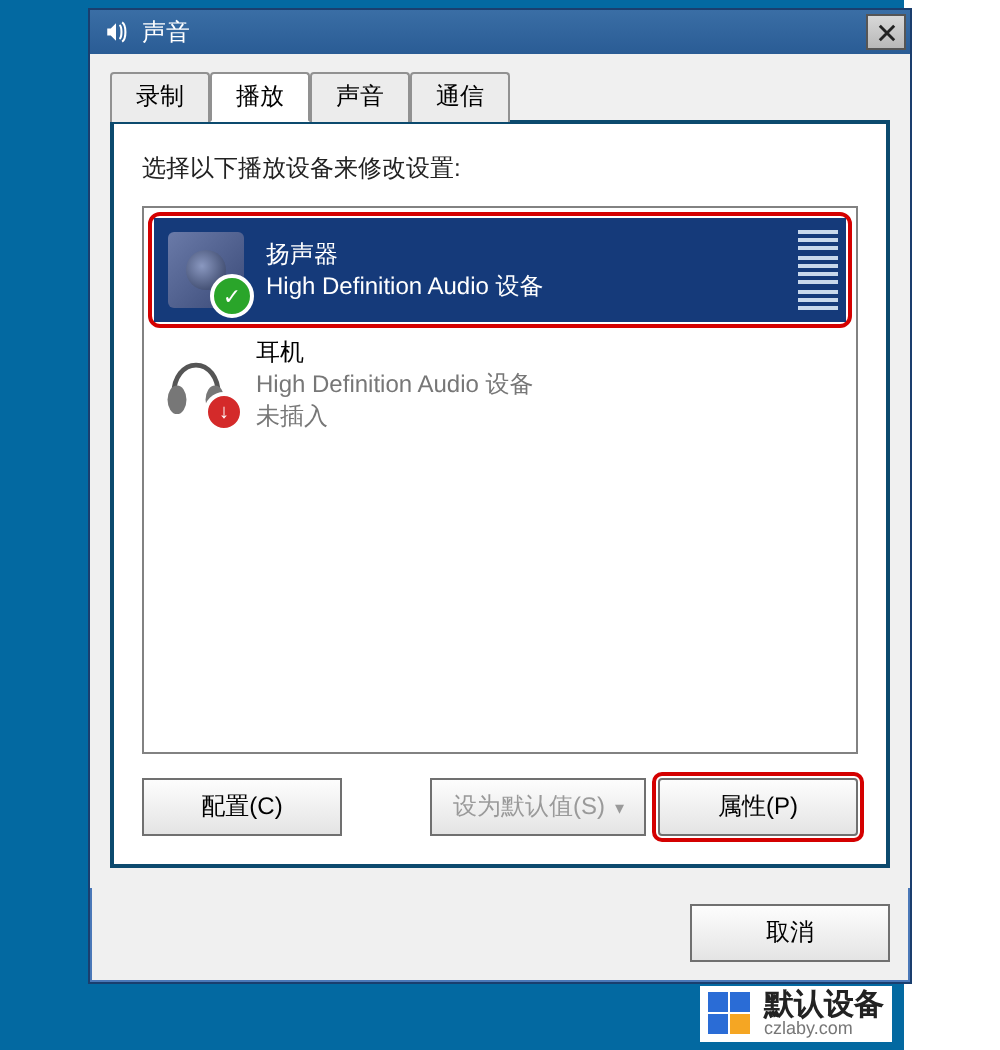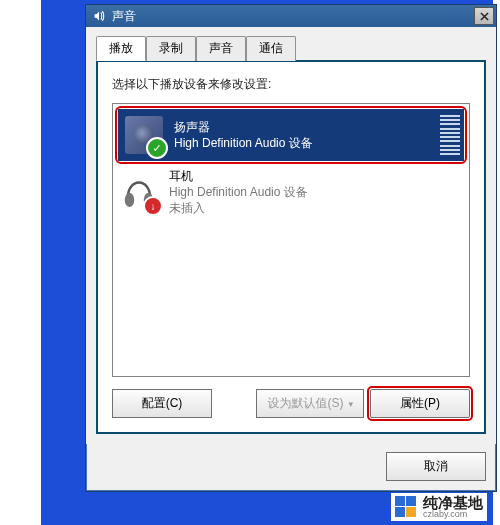--- a/index.html
+++ b/index.html
@@ -9,22 +9,21 @@
     height: 525px;
     font-family: "Microsoft YaHei", "SimSun", Tahoma, sans-serif;
     font-size: 12px;
     background: #fff;
     overflow: hidden;
   }
   .desktop {
     position: relative;
     width: 452px;
     height: 525px;
-    background: #1d4ed8;
-    margin-left: 41px;
+    background: #0369a1;
   }
   .window {
     position: absolute;
     left: 44px;
     top: 4px;
     width: 410px;
     height: 486px;
     background: #f0f0f0;
     border: 1px solid #1a3e6e;
     box-shadow: 0 0 0 1px #4a78b8 inset;
@@ -306,22 +305,22 @@
       <span class="title-text">声音</span>
       <div class="close-btn">
         <svg viewBox="0 0 10 10" width="9" height="9">
             <path d="M1 1l8 8M9 1l-8 8" stroke="#222" stroke-width="1.6"></path>
           </svg>
       </div>
     </div>
 
     <div class="client">
       <div class="tabs-row">
+        <div class="tab"><span>录制</span></div>
         <div class="tab active"><span>播放</span></div>
-        <div class="tab"><span>录制</span></div>
         <div class="tab"><span>声音</span></div>
         <div class="tab"><span>通信</span></div>
       </div>
 
       <div class="tab-panel">
         <div class="instruction">选择以下播放设备来修改设置:</div>
 
         <div class="device-list">
 
           <div class="device-row-wrap highlighted">
@@ -391,17 +390,17 @@
   </div>
 
   <div class="watermark">
     <div class="wm-logo">
       <div class="sq s1"></div>
         <div class="sq s2"></div>
         <div class="sq s3"></div>
         <div class="sq s4"></div>
     </div>
     <div class="wm-text">
-      <div class="cn">纯净基地</div>
+      <div class="cn">默认设备</div>
       <div class="en">czlaby.com</div>
     </div>
   </div>
 </div>
 
 </body></html>

